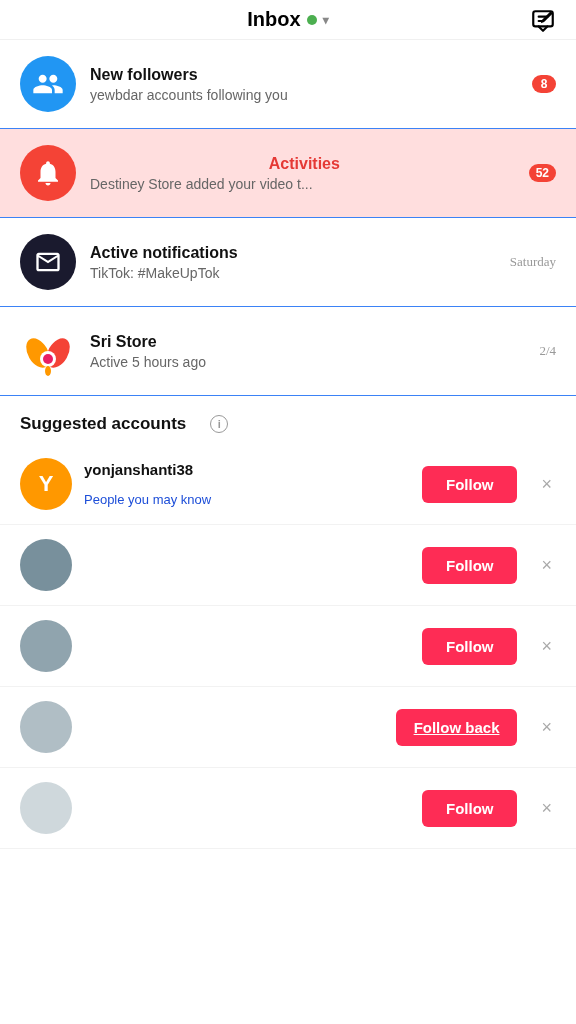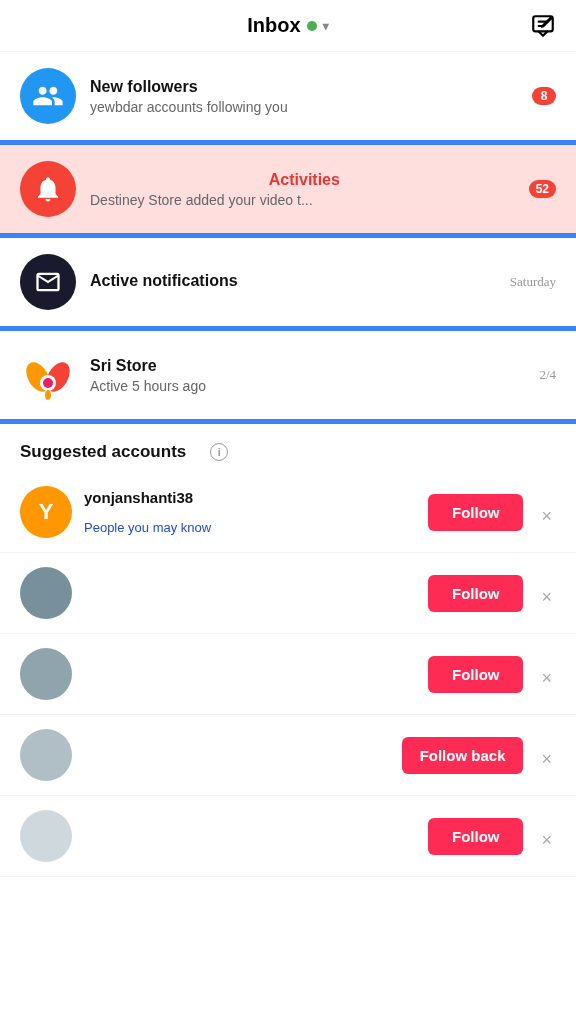--- a/index.html
+++ b/index.html
@@ -8,23 +8,23 @@
       font-family: -apple-system, BlinkMacSystemFont, 'Segoe UI', sans-serif;
       background: #fff;
       width: 576px;
       min-height: 1024px;
       overflow-x: hidden;
     }
 
     
     .header {
       display: flex;
-      align-items: center;
-      justify-content: center;
-      padding: 14px 20px;
+      align-items: flex-start;
+      justify-content: center;
+      padding: 8px 20px;
       position: relative;
       border-bottom: 1px solid #f0f0f0;
     }
     .header-title {
       font-size: 20px;
       font-weight: 700;
       color: #000;
       display: flex;
       align-items: center;
       gap: 6px;
@@ -49,21 +49,21 @@
     }
 
     
     .inbox-list {
       width: 100%;
     }
     .inbox-item {
       display: flex;
       align-items: center;
       padding: 16px 20px;
-      border-bottom: 5px solid #3b82f6;
+      border-bottom: 1px solid #3b82f6;
       cursor: pointer;
       position: relative;
     }
     .inbox-item.activities-item {
       background: #ff7b7b40;
     }
     .avatar {
       width: 56px;
       height: 56px;
       border-radius: 50%;
@@ -210,22 +210,22 @@
       font-weight: 600;
       color: #111;
       margin-bottom: 14px;
     }
     .suggested-desc {
       font-size: 13px;
       color: #1d4ed8;
     }
     .suggested-actions {
       display: flex;
-      align-items: flex-end;
-      gap: 14px;
+      align-items: center;
+      gap: 20px;
       margin-left: 10px;
     }
     .follow-btn {
       background: #fe2c55;
       color: #fff;
       border: none;
       border-radius: 6px;
       padding: 10px 24px;
       font-size: 15px;
       font-weight: 600;
@@ -235,20 +235,21 @@
     .follow-back-btn {
       background: #fe2c55;
       color: #fff;
       border: none;
       border-radius: 6px;
       padding: 10px 18px;
       font-size: 15px;
       font-weight: 600;
       cursor: pointer;
       white-space: nowrap;
+      text-decoration: underline;
     }
     .close-btn {
       color: #aaa;
       font-size: 18px;
       cursor: pointer;
       background: none;
       border: none;
       padding: 4px;
     }
 
@@ -324,20 +325,21 @@
   </div>
 
   <div class="inbox-item">
     <div class="system-icon">
       <svg viewBox="0 0 24 24">
         <path d="M20 4H4c-1.1 0-2 .9-2 2v12c0 1.1.9 2 2 2h16c1.1 0 2-.9 2-2V6c0-1.1-.9-2-2-2zm0 14H4V8l8 5 8-5v10zm-8-7L4 6h16l-8 5z"></path>
       </svg>
     </div>
     <div class="inbox-content">
       <div class="inbox-title">Active notifications</div>
+      <div class="inbox-subtitle">TikTok: #MakeUpTok</div>
     </div>
     <div class="inbox-meta">
       <span class="inbox-time">Saturday</span>
     </div>
   </div>
 
   <div class="inbox-item">
     <div class="store-avatar">
 
       <svg width="56" height="56" viewBox="0 0 56 56">

